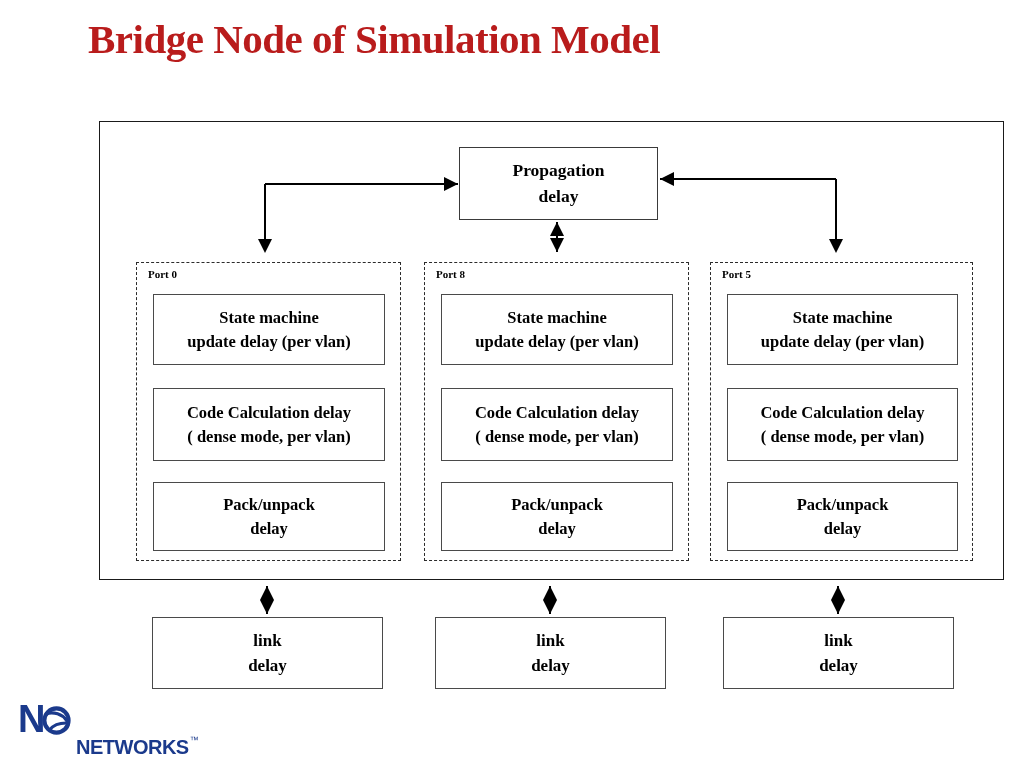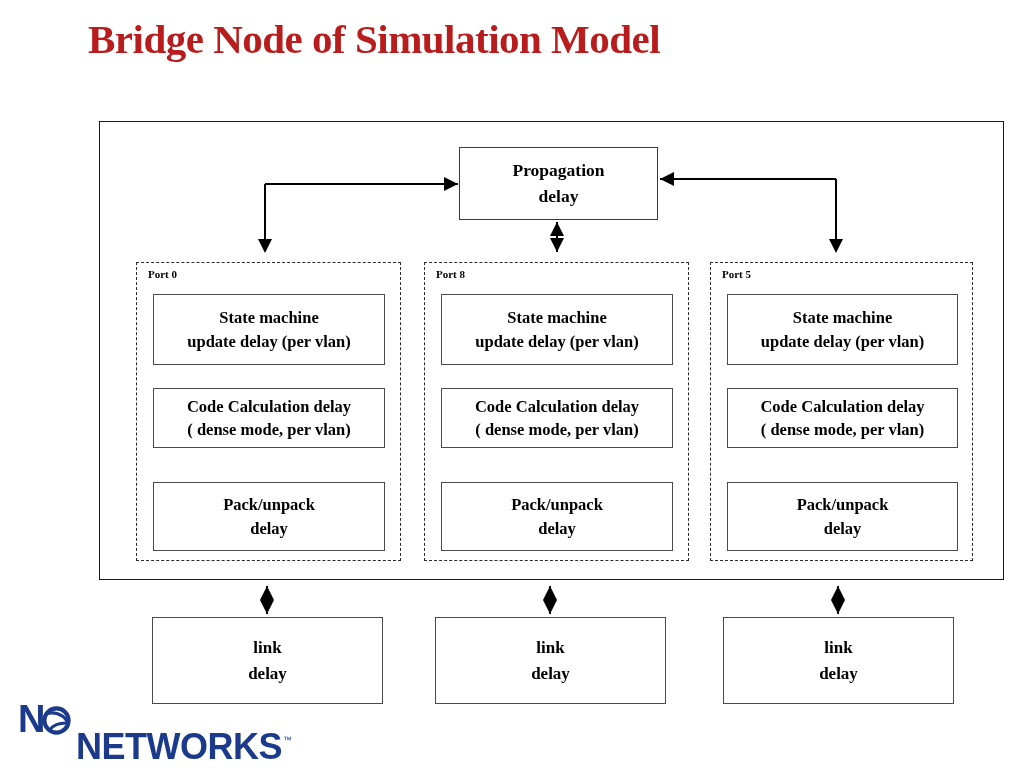--- a/index.html
+++ b/index.html
@@ -98,29 +98,29 @@
     justify-content: center;
     font-size: 16.5px;
     font-weight: bold;
     line-height: 1.42;
     text-align: center;
     white-space: nowrap;
   }
   #port-group-2 .port-box { width: 231px; }
 
   .port-box-1 { top: 31px;  height: 71px; }
-  .port-box-2 { top: 125px; height: 60px; }
+  .port-box-2 { top: 125px; height: 73px; }
   .port-box-3 { top: 219px; height: 69px; }
 
   
   .link-box {
     position: absolute;
     top: 617px;
     width: 231px;
-    height: 87px;
+    height: 72px;
     border: 1.4px solid #4a4a4a;
     box-sizing: border-box;
     background: #ffffff;
     display: flex;
     flex-direction: column;
     align-items: center;
     justify-content: center;
     font-size: 17px;
     font-weight: bold;
     line-height: 1.5;
@@ -171,21 +171,21 @@
     top: 1px;
   }
   #logo-networks-row {
     position: absolute;
     left: 58px;
     top: 33px;
     display: flex;
     align-items: flex-start;
   }
   #logo-networks {
-    font-size: 36px;
+    font-size: 20px;
     line-height: 28px;
     letter-spacing: -0.5px;
   }
   #logo-tm {
     font-family: "Liberation Sans", "DejaVu Sans", sans-serif;
     font-size: 9px;
     color: #1b3a8c;
     margin-left: 1px;
     margin-top: 2px;
   }

